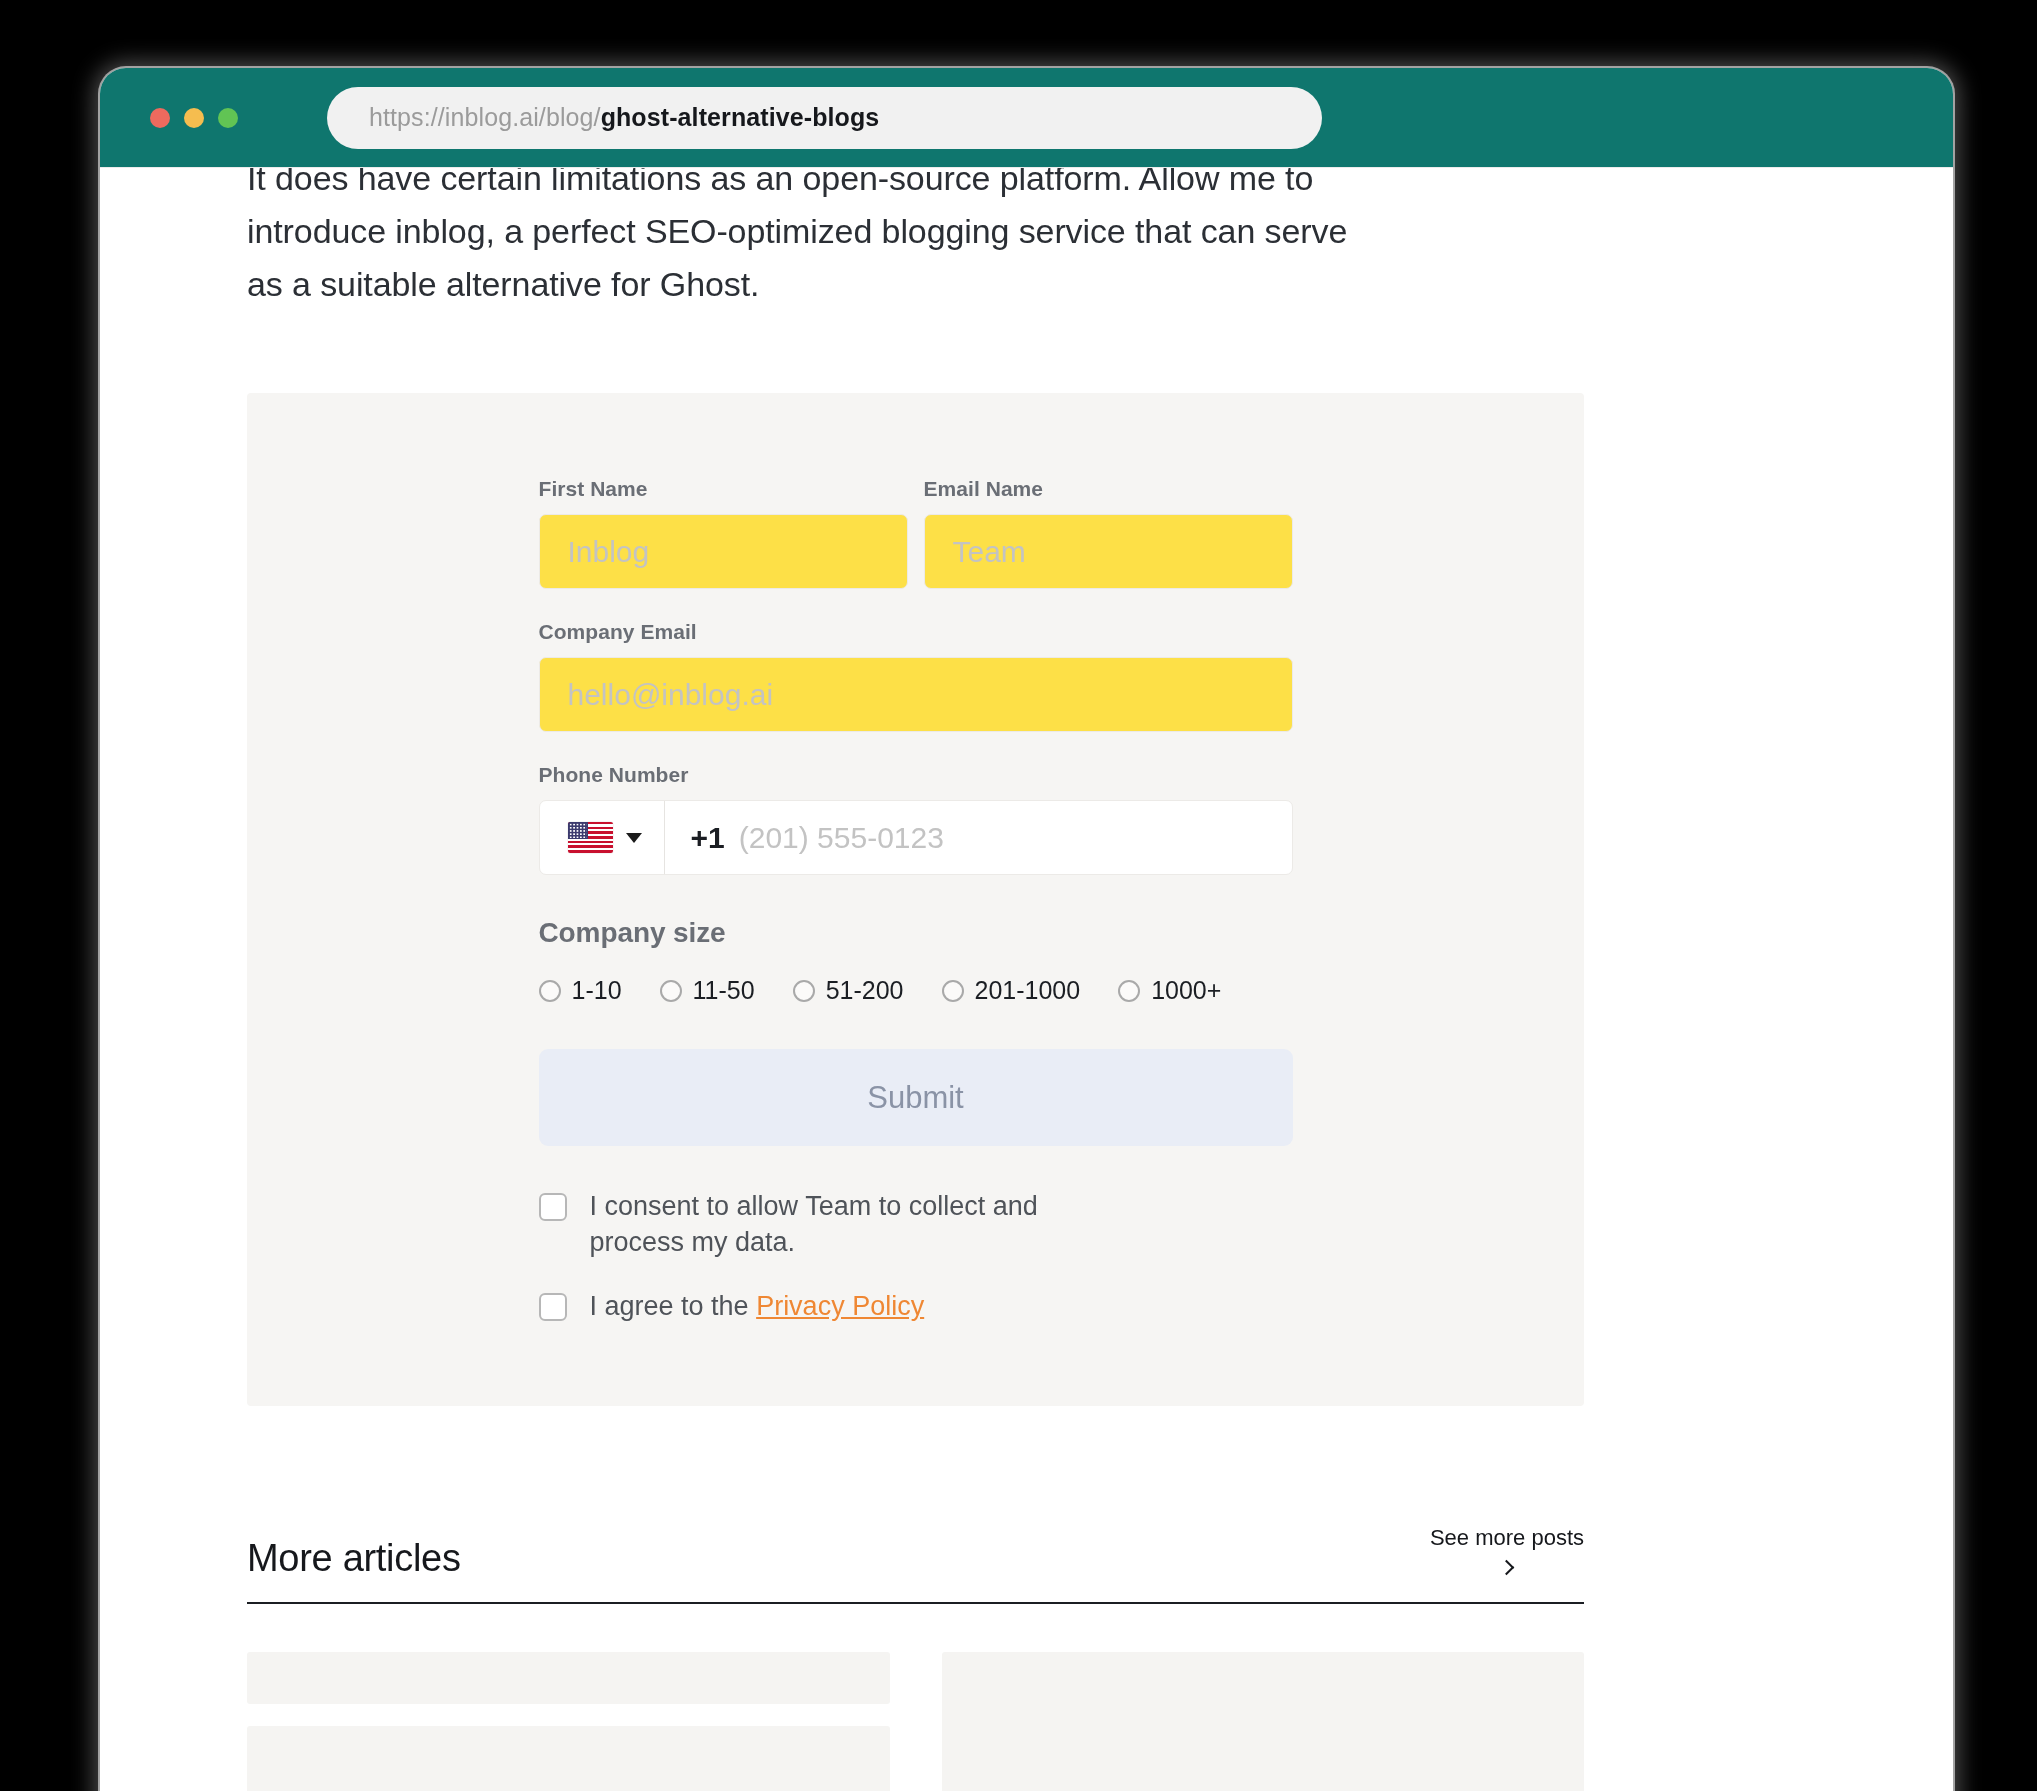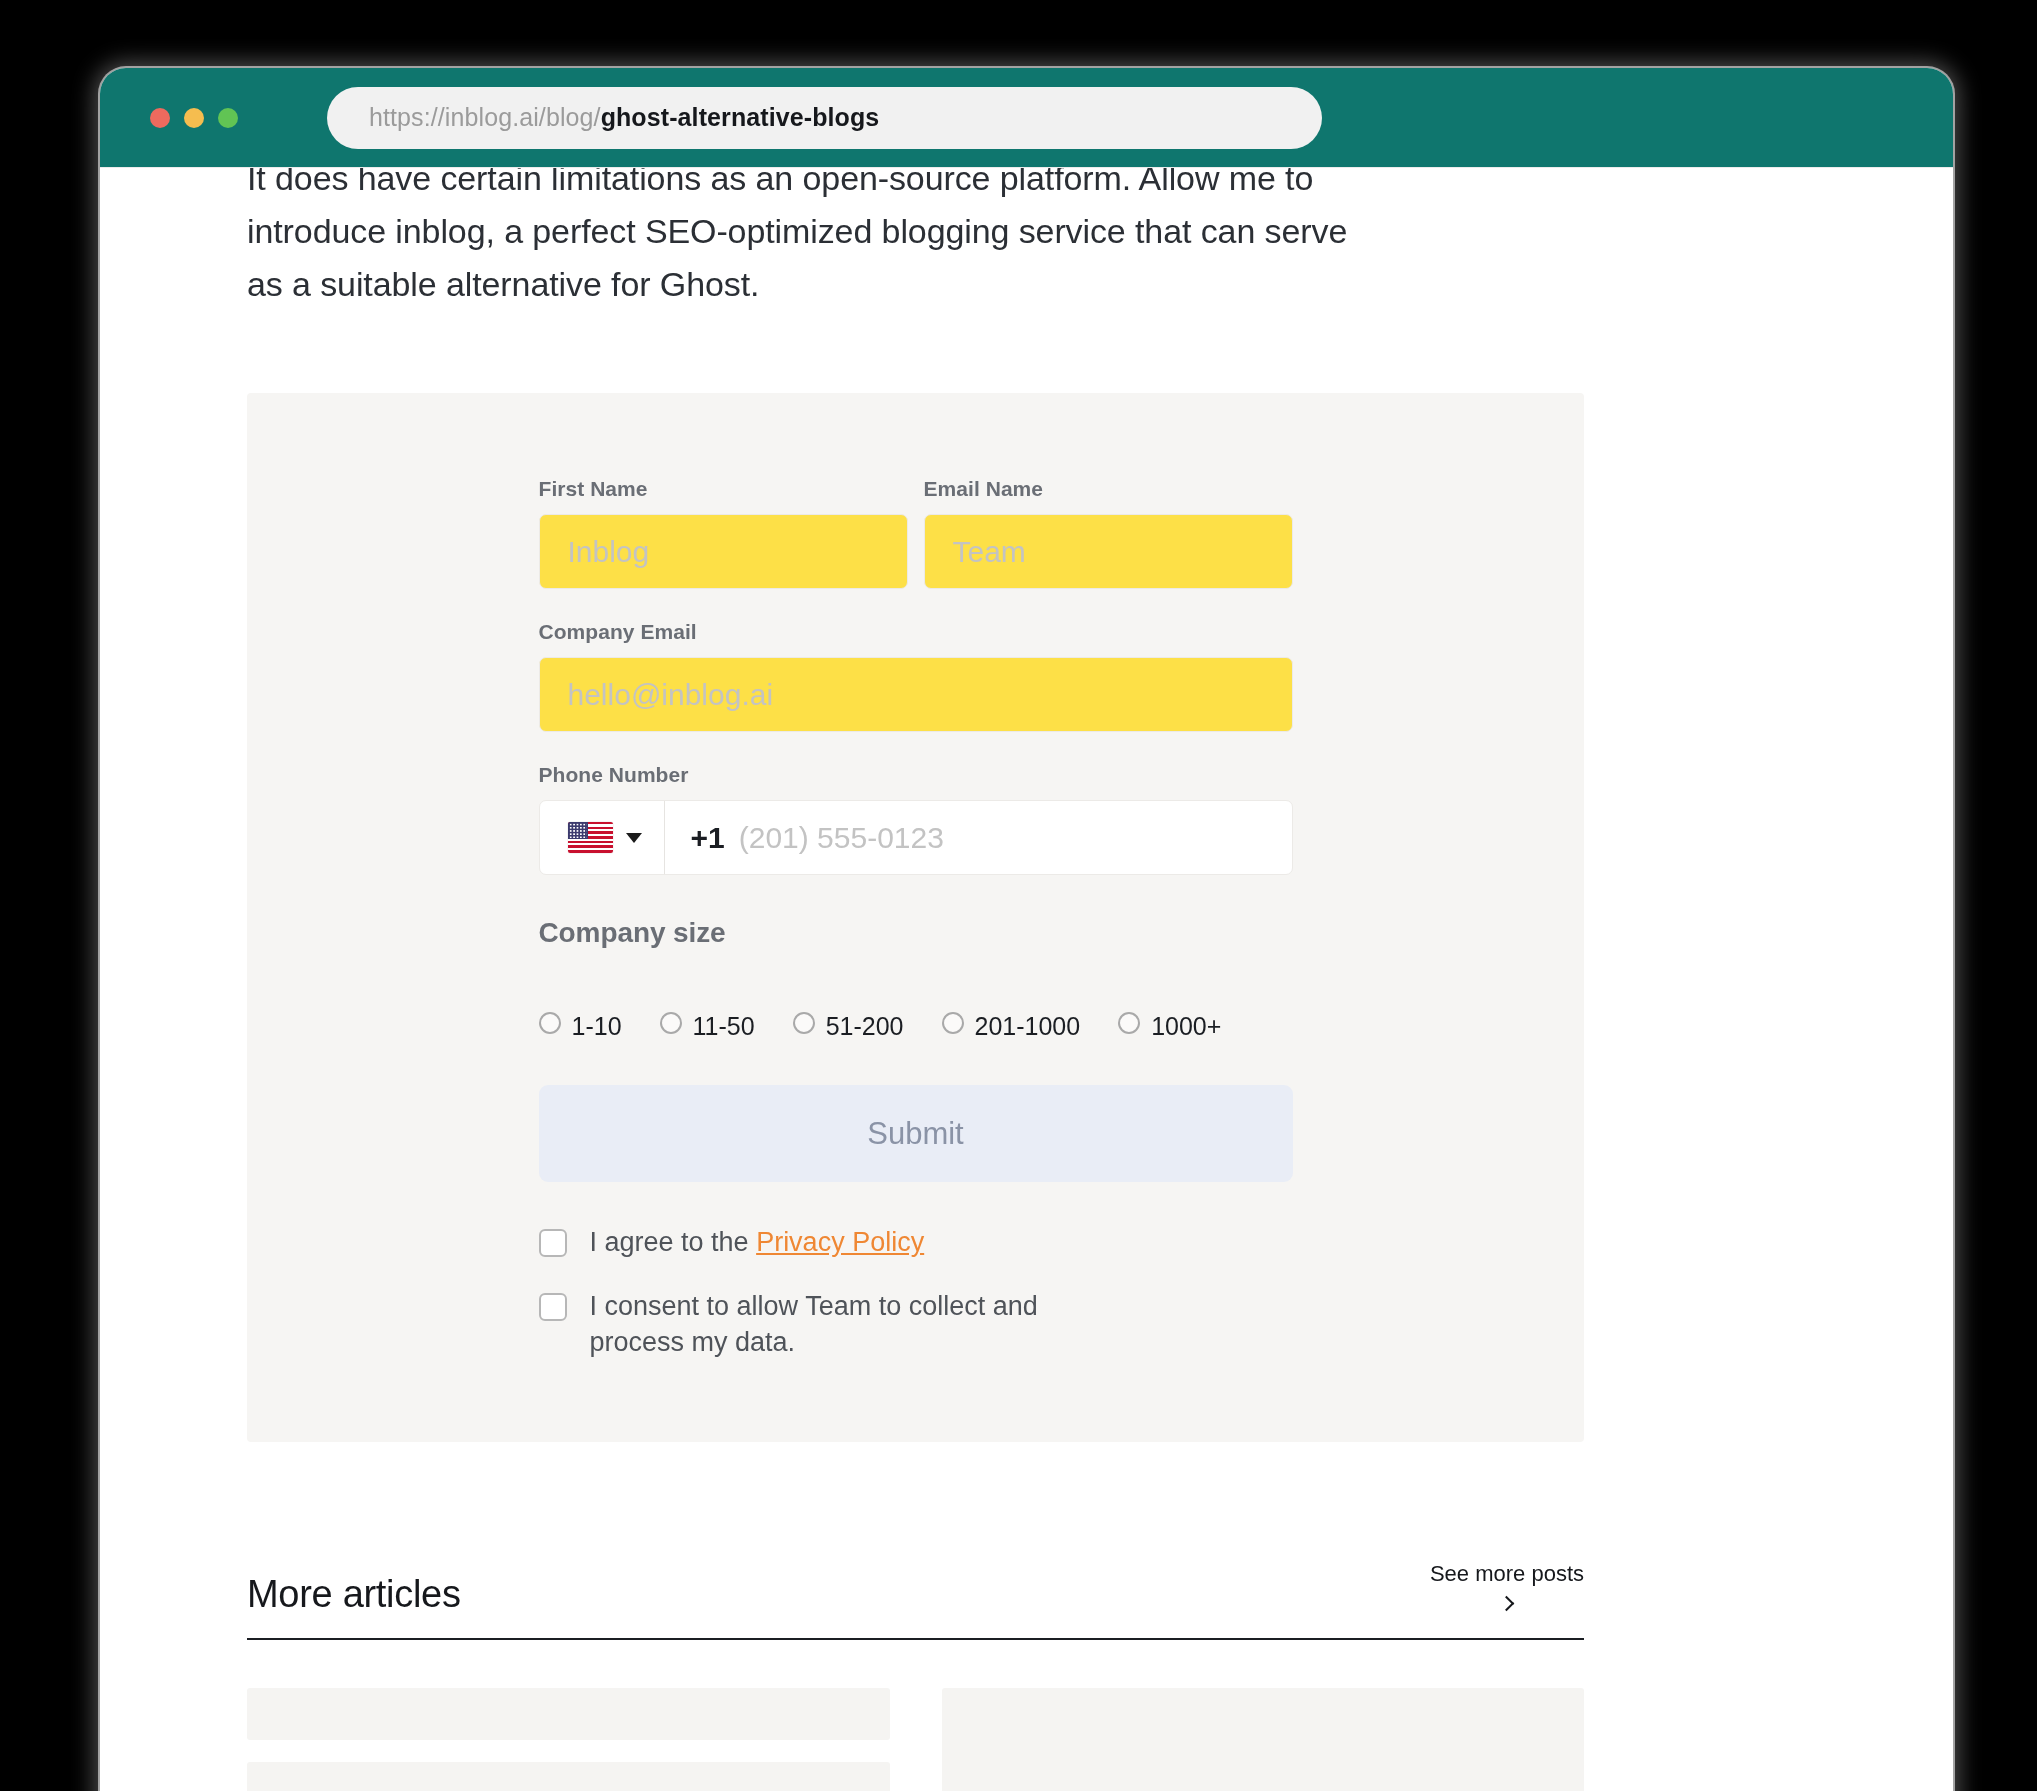--- a/index.html
+++ b/index.html
@@ -216,24 +216,24 @@
     letter-spacing: -0.1px;
   }
   .radio-row {
     display: flex;
     align-items: center;
     gap: 38px;
     margin-top: 27px;
   }
   .radio-opt {
     display: flex;
+    align-items: center;
     gap: 11px;
     cursor: pointer;
     user-select: none;
-    margin-top: 36px;
   }
   .radio-circle {
     width: 22px; height: 22px;
     border: 2px solid #a9a9a9;
     border-radius: 50%;
     background: #fbfaf9;
     flex: none;
   }
   .radio-label { font-size: 25px; color: #1b1e23; }
 
@@ -417,25 +417,25 @@
                   <span class="radio-label">1000+</span>
                 </label>
               </div>
             </div>
 
             <button class="submit-btn">Submit</button>
 
             <div class="consent-list">
               <div class="consent-item">
                 <span class="checkbox"></span>
-                <span class="consent-text"><span>I agree to the </span><span class="privacy-link">Privacy Policy</span></span>
+                <span class="consent-text">I consent to allow Team to collect and process my data.</span>
               </div>
               <div class="consent-item">
                 <span class="checkbox"></span>
-                <span class="consent-text">I consent to allow Team to collect and process my data.</span>
+                <span class="consent-text"><span>I agree to the </span><span class="privacy-link">Privacy Policy</span></span>
               </div>
             </div>
 
           </div>
         </div>
 
         <div class="more-section">
           <div class="more-head">
             <div class="more-title">More articles</div>
             <div class="see-more">

